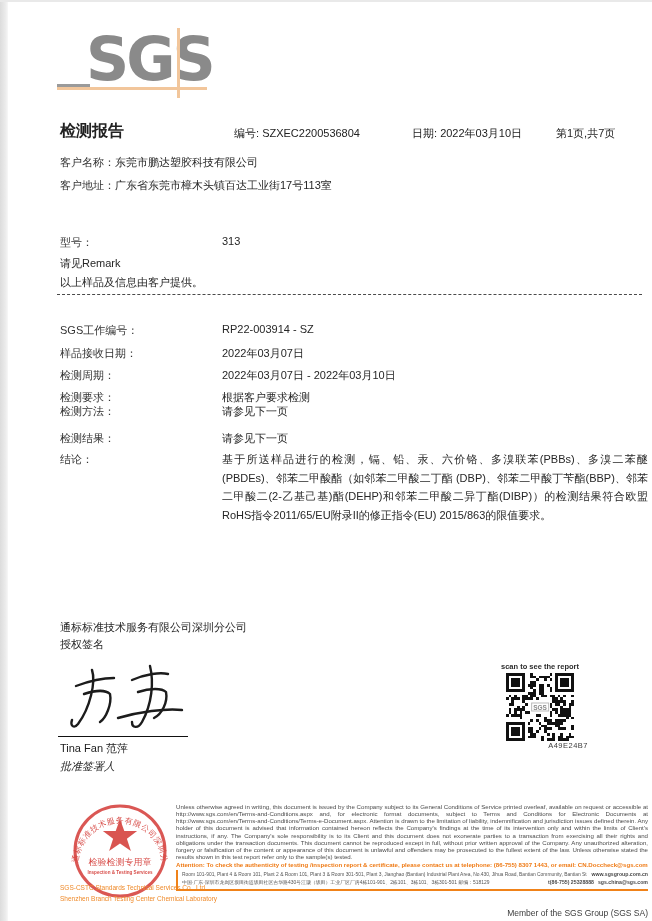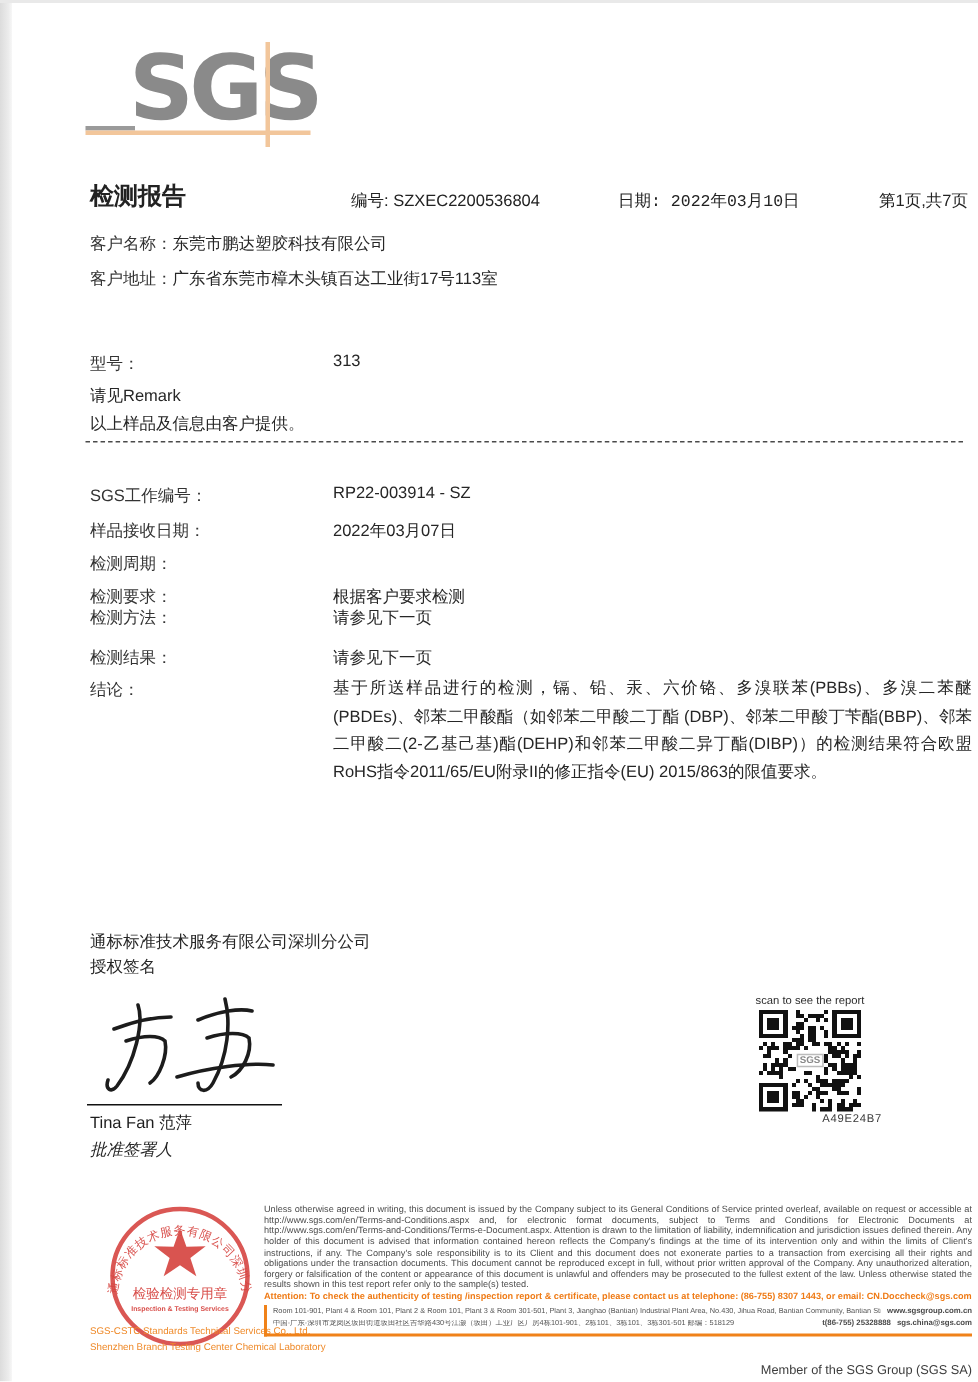--- a/index.html
+++ b/index.html
@@ -15,21 +15,21 @@
         font-family:"DejaVu Sans","Liberation Sans",sans-serif;
         font-weight:bold;font-size:60px;line-height:58px;letter-spacing:-3px;
         color:#8a8a8a;}
   .logo-gray-line{position:absolute;left:57px;top:84px;width:33px;height:3px;background:#9a9a9a;}
   .logo-hline{position:absolute;left:57px;top:87px;width:150px;height:3px;background:#f2c69b;}
   .logo-vline{position:absolute;left:177px;top:28px;width:3px;height:70px;background:#f2c69b;}
 
   
   .title{position:absolute;left:60px;top:121px;font-size:16px;font-weight:bold;color:#222;}
   .hmeta{position:absolute;top:126px;font-size:11px;color:#222;white-space:nowrap;}
-  .hm-no{left:234px;} .hm-date{left:412px;font-family:Liberation Mono, monospace;} .hm-pages{left:556px;margin-left:30px;}
+  .hm-no{left:234px;} .hm-date{left:412px;} .hm-pages{left:556px;}
 
   
   .row{position:absolute;left:60px;display:flex;font-size:11px;white-space:nowrap;color:#262626;}
   .row .lbl{color:#333;}
   .g1 .lbl{width:55px;}
   .g2 .lbl{width:162px;}
   .note{position:absolute;left:60px;font-size:11px;color:#262626;}
   .dashes{position:absolute;left:57px;top:294px;width:585px;height:0;
           border-top:1px dashed #4a4a4a;}
 
@@ -41,21 +41,21 @@
   
   .sign-co{position:absolute;left:60px;top:620px;font-size:11px;color:#262626;}
   .sign-auth{position:absolute;left:60px;top:637px;font-size:11px;color:#262626;}
   .sig-svg{position:absolute;left:62px;top:660px;}
   .sig-line{position:absolute;left:58px;top:736px;width:130px;height:0;border-top:1.5px solid #111;}
   .sig-name{position:absolute;left:60px;top:741px;font-size:11px;color:#1d1d1d;}
   .sig-title{position:absolute;left:60px;top:759px;font-size:11px;color:#262626;font-style:italic;}
 
   
   .qr-caption{position:absolute;left:492px;top:662px;width:96px;text-align:center;
-              font-size:7.5px;color:#2b2b2b;}
+              font-size:7.5px;color:#2b2b2b;font-weight:bold;}
   .qr-box{position:absolute;left:506px;top:673px;width:68px;height:68px;background:#fff;}
   .qr-center{position:absolute;left:50%;top:50%;transform:translate(-50%,-50%);
              background:#fff;padding:0 1px;font-size:6.5px;font-weight:bold;color:#8a8a8a;
              letter-spacing:0;line-height:7px;border:0.5px solid #bbb;}
   .qr-code-text{position:absolute;left:492px;top:741px;width:96px;text-align:right;
                 font-size:7.5px;color:#3a3a3a;letter-spacing:0.5px;}
 
   
   .stamp{position:absolute;left:64px;top:799px;}
   .stamp-sub{position:absolute;left:60px;font-size:6.5px;color:#ef8a2a;white-space:nowrap;}
@@ -118,20 +118,21 @@
   <div class="row g2" style="top:323px">
     <span class="lbl">SGS工作编号：</span>
     <span>RP22-003914 - SZ</span>
   </div>
   <div class="row g2" style="top:346px">
     <span class="lbl">样品接收日期：</span>
     <span>2022年03月07日</span>
   </div>
   <div class="row g2" style="top:368px">
     <span class="lbl">检测周期：</span>
+    <span>2022年03月07日 - 2022年03月10日</span>
   </div>
   <div class="row g2" style="top:390px">
     <span class="lbl">检测要求：</span>
     <span>根据客户要求检测</span>
   </div>
   <div class="row g2" style="top:404px">
     <span class="lbl">检测方法：</span>
     <span>请参见下一页</span>
   </div>
   <div class="row g2" style="top:431px">

